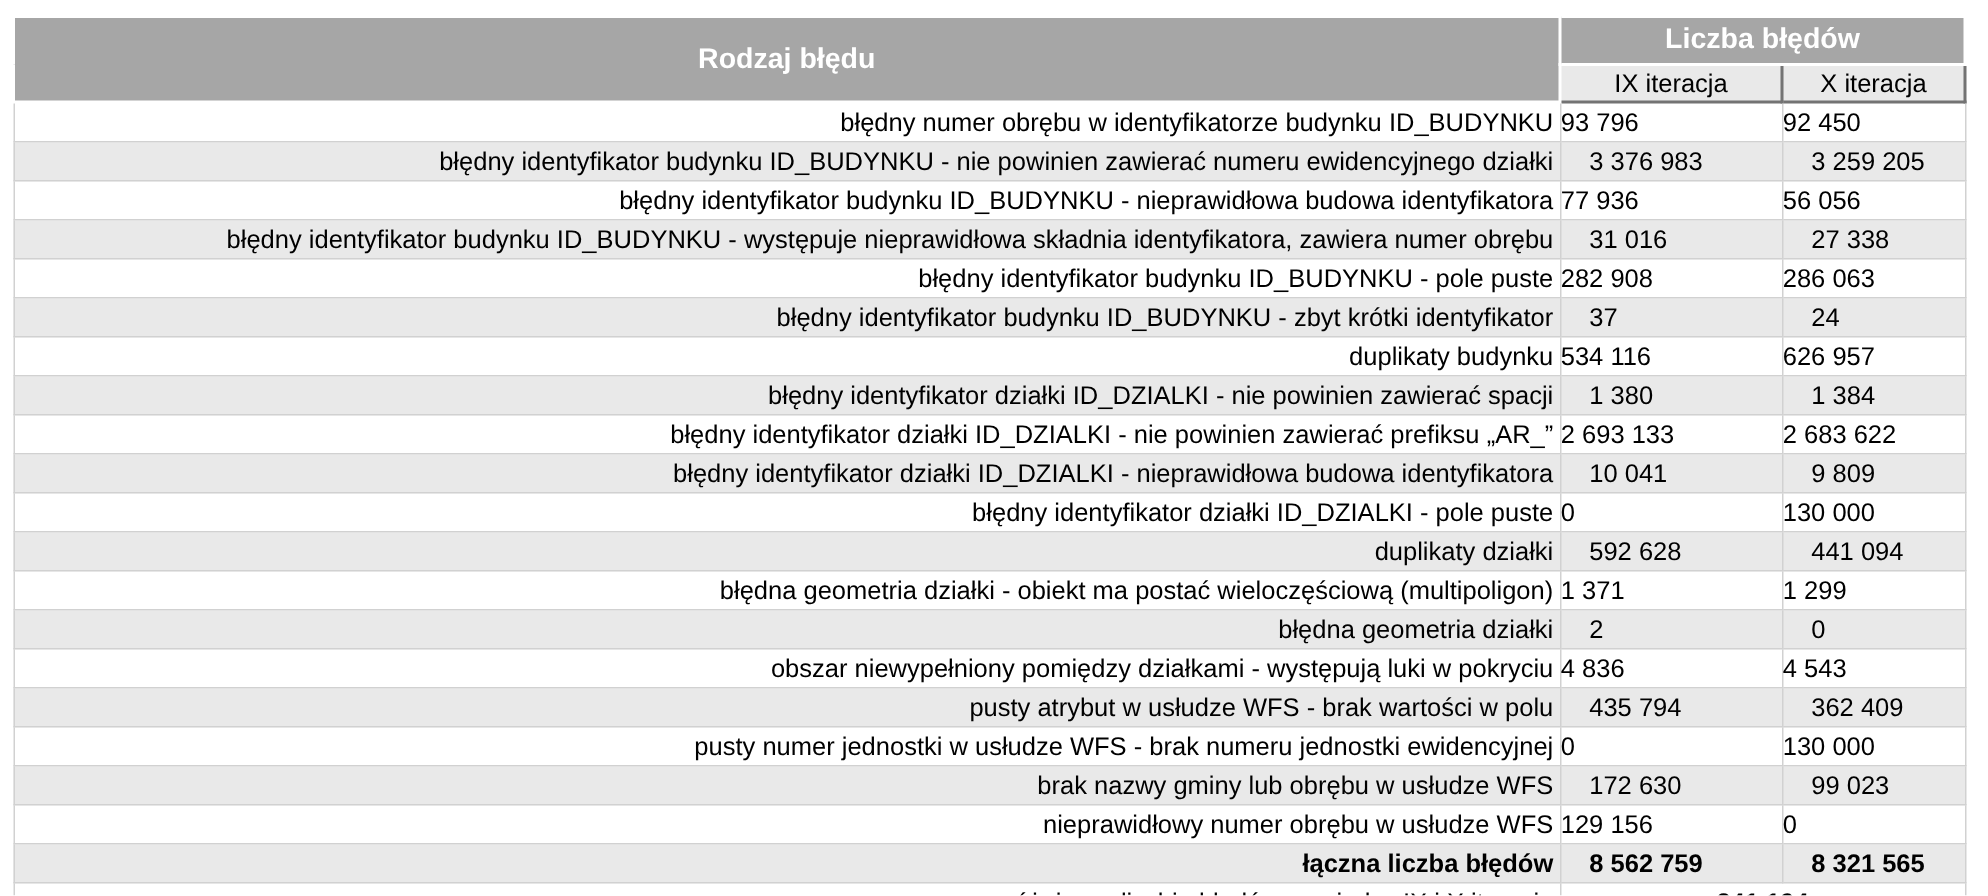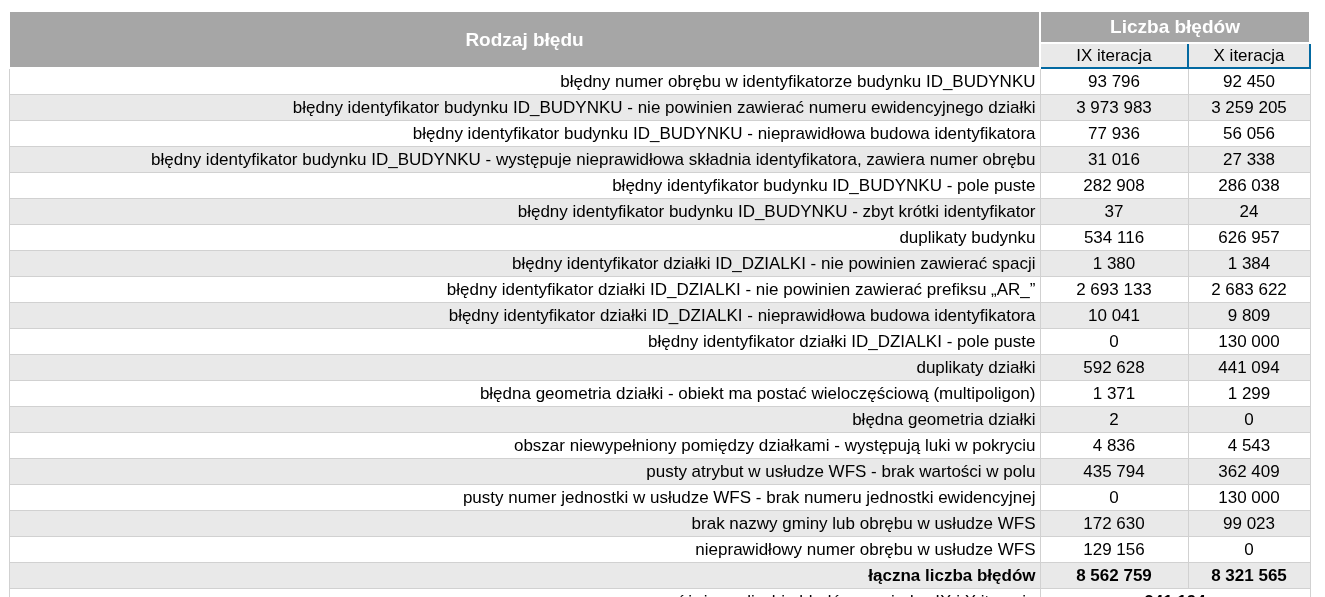--- a/index.html
+++ b/index.html
@@ -41,37 +41,37 @@
     padding: 0;
   }
   th.sub-th {
     background: #e9e9e9;
     color: #000000;
     font-weight: normal;
     font-size: 17px;
     text-align: center;
     vertical-align: middle;
     height: 23px;
-    border: 2px solid #0369a1;
+    border: 2px solid #737373;
     padding: 0;
   }
   tbody td {
     border: 1px solid #d1d1d1;
     height: 25px;
     vertical-align: middle;
     padding: 0;
     background: #ffffff;
   }
-  tr.striped td { background: #e9e9e9; }
+  tr.striped td { background: #e9e9e9; padding-left: 19px; }
   td.label-cell {
     text-align: right;
     padding-left: 8px;
     padding-right: 4px;
   }
-  td.num-cell { text-align: center; }
+  td.num-cell { }
   tr.total-row td { font-weight: bold; }
   tr.diff-row td.diff-value {
     font-weight: bold;
     text-align: center;
   }
 </style>
 </head>
 <body>
 
 <div class="page">
@@ -92,37 +92,37 @@
       </tr>
     </thead>
     <tbody id="rows-body">
         <tr>
           <td class="label-cell">błędny numer obrębu w identyfikatorze budynku ID_BUDYNKU</td>
           <td class="num-cell">93 796</td>
           <td class="num-cell">92 450</td>
         </tr>
         <tr class="striped">
           <td class="label-cell">błędny identyfikator budynku ID_BUDYNKU - nie powinien zawierać numeru ewidencyjnego działki</td>
-          <td class="num-cell">3 973 983</td>
+          <td class="num-cell">3 376 983</td>
           <td class="num-cell">3 259 205</td>
         </tr>
         <tr>
           <td class="label-cell">błędny identyfikator budynku ID_BUDYNKU - nieprawidłowa budowa identyfikatora</td>
           <td class="num-cell">77 936</td>
           <td class="num-cell">56 056</td>
         </tr>
         <tr class="striped">
           <td class="label-cell">błędny identyfikator budynku ID_BUDYNKU - występuje nieprawidłowa składnia identyfikatora, zawiera numer obrębu</td>
           <td class="num-cell">31 016</td>
           <td class="num-cell">27 338</td>
         </tr>
         <tr>
           <td class="label-cell">błędny identyfikator budynku ID_BUDYNKU - pole puste</td>
           <td class="num-cell">282 908</td>
-          <td class="num-cell">286 038</td>
+          <td class="num-cell">286 063</td>
         </tr>
         <tr class="striped">
           <td class="label-cell">błędny identyfikator budynku ID_BUDYNKU - zbyt krótki identyfikator</td>
           <td class="num-cell">37</td>
           <td class="num-cell">24</td>
         </tr>
         <tr>
           <td class="label-cell">duplikaty budynku</td>
           <td class="num-cell">534 116</td>
           <td class="num-cell">626 957</td>

